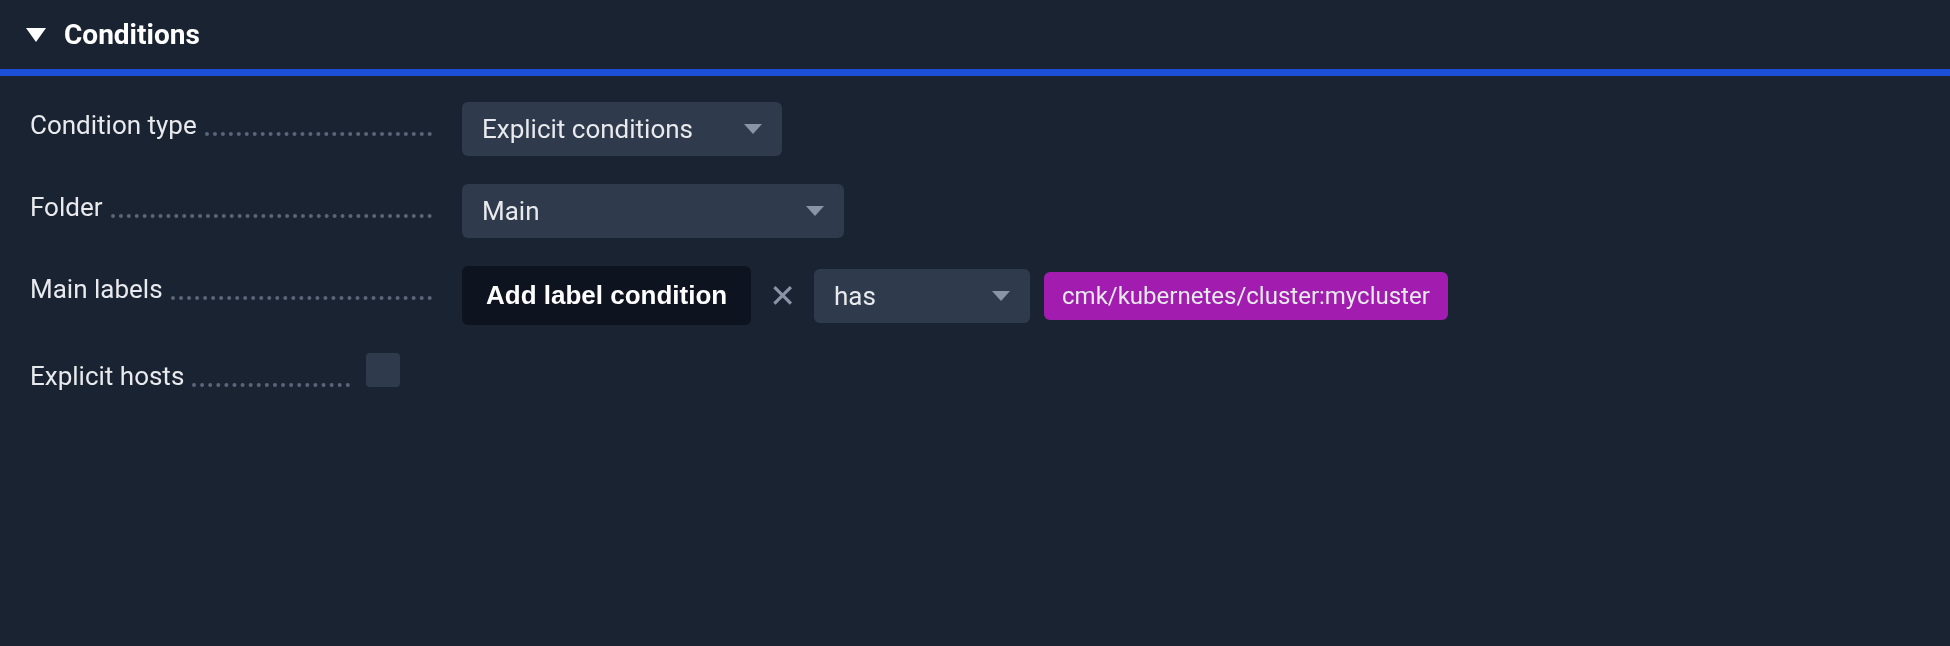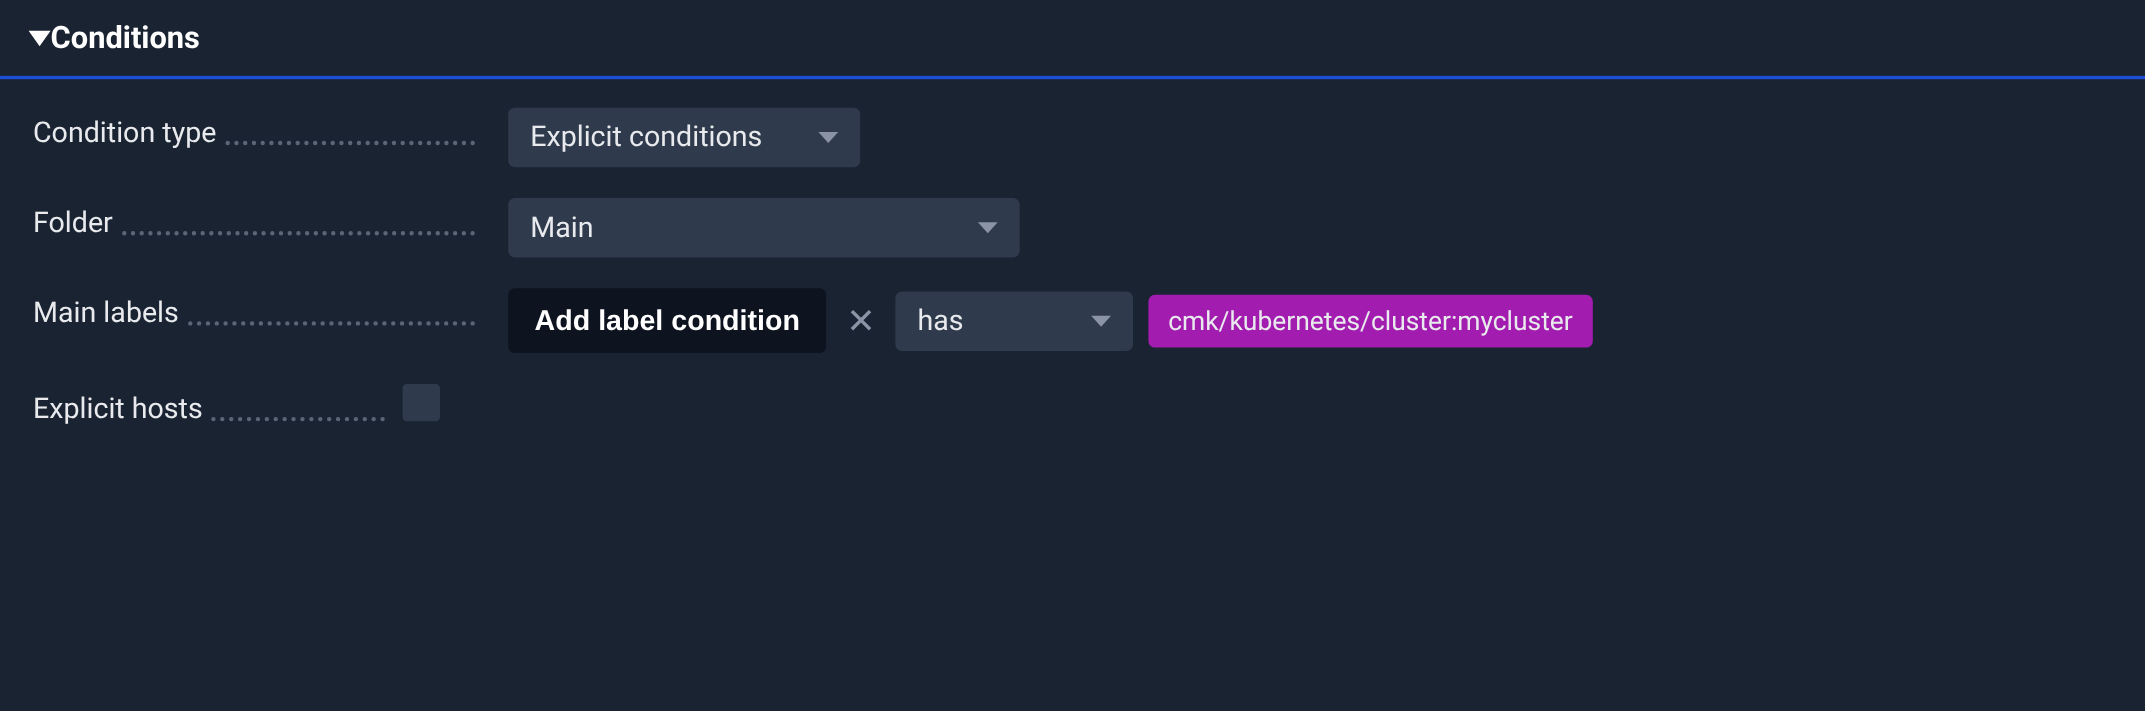--- a/index.html
+++ b/index.html
@@ -13,21 +13,22 @@
       font-family: -apple-system, BlinkMacSystemFont, "Segoe UI", Roboto, sans-serif;
       font-size: 24px;
       width: 1950px;
       height: 646px;
       overflow: hidden;
     }
     .section-header {
       display: flex;
       align-items: center;
       padding: 18px 26px;
-      border-bottom: 3px solid #1d4ed8;
+      gap: 18px;
+      border-bottom: 7px solid #1d4ed8;
     }
     .triangle-icon {
       width: 0;
       height: 0;
       border-left: 10px solid transparent;
       border-right: 10px solid transparent;
       border-top: 14px solid #fff;
       cursor: pointer;
     }
     .section-title {
@@ -86,21 +87,21 @@
     }
     .dropdown-caret {
       width: 0;
       height: 0;
       border-left: 9px solid transparent;
       border-right: 9px solid transparent;
       border-top: 10px solid #8a94a6;
       margin-left: 20px;
     }
     .dropdown.w-condition-type { width: 320px; }
-    .dropdown.w-folder { width: 465px; }
+    .dropdown.w-folder { width: 382px; }
     .dropdown.w-host-tags { width: 895px; }
     .dropdown.w-has { width: 216px; }
     .btn-dark {
       background: #0d1420;
       border-radius: 6px;
       padding: 14px 24px;
       color: #fff;
       font-weight: 700;
       font-size: 26px;
       cursor: pointer;

